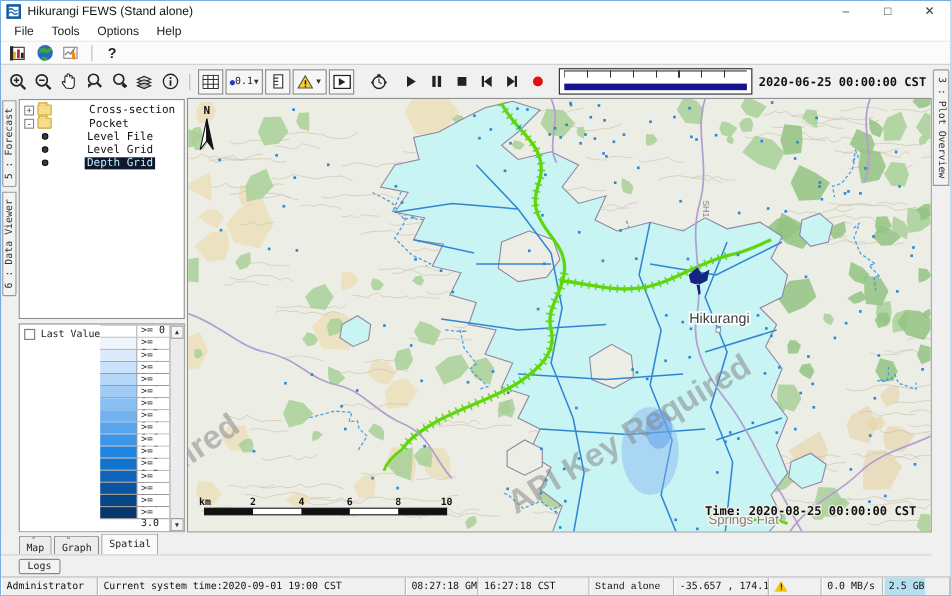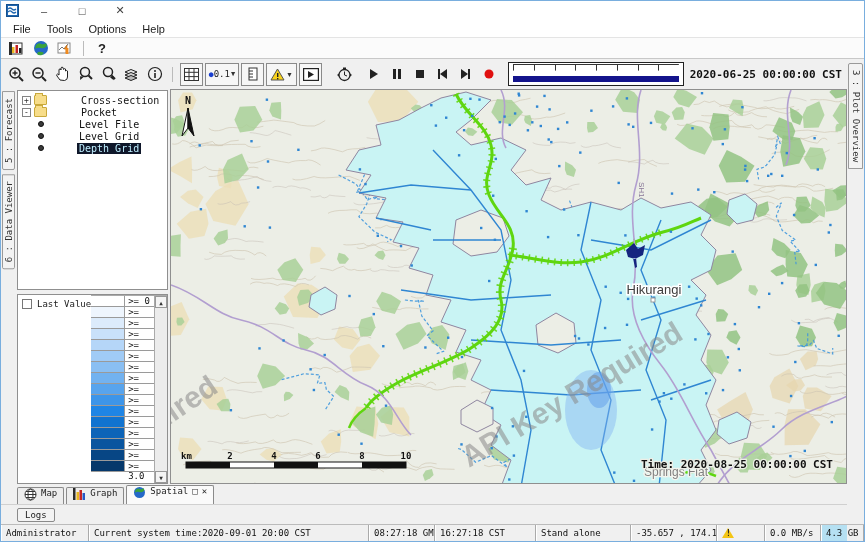--- a/index.html
+++ b/index.html
@@ -68,21 +68,21 @@
   .lrow { display:flex; height:11px; border-bottom:1px solid #9a9a9a; }
   .sw { width:34px; flex:none; border-right:1px solid #9a9a9a; }
   .ll { flex:1; padding-left:3px; line-height:10px; color:#111; background:#fff; }
   .legend-scroll { width:13px; flex:none; background:#ececec; border-left:1px solid #aaa; display:flex; flex-direction:column; justify-content:space-between; }
   .scroll-btn { height:12px; border:1px solid #999; background:#f4f4f4; font-size:6px; color:#333; display:flex; align-items:center; justify-content:center; }
   
   .map-area { flex:1; min-width:0; border:1px solid #8f8f8f; background:#eceee6; overflow:hidden; position:relative; }
   .map-area svg { display:block; }
   
   .tabsrow { height:20px; flex:none; display:flex; align-items:flex-end; padding-left:16px; gap:2px; background:#f0f0f0; }
-  .btab { border:1px solid #8a8a8a; border-bottom:none; border-radius:2px 2px 0 0; background:#ededed; height:17px; display:flex; align-items:flex-start; padding:0 6px; gap:4px; font-family:"DejaVu Sans Mono",monospace; font-size:9px; color:#222; }
+  .btab { border:1px solid #8a8a8a; border-bottom:none; border-radius:2px 2px 0 0; background:#ededed; height:17px; display:flex; align-items:flex-start; padding:0 6px; gap:4px; font-family:"DejaVu Sans Mono",monospace; font-size:9px; color:#222;flex-direction:column; }
   .btab.active { background:#fafafa; height:19px; }
   .btab .mini { font-size:9px; color:#333; font-weight:bold; }
   .logsrow { height:20px; flex:none; display:flex; align-items:center; padding-left:16px; background:#f0f0f0; border-top:1px solid #d0d0d0; }
   .logs-btn { border:1px solid #8a8a8a; background:#f3f3f3; border-radius:2px; font-family:"DejaVu Sans Mono",monospace; font-size:9px; padding:1px 7px; color:#222; }
   
   .statusbar { height:17px; flex:none; display:flex; font-family:"DejaVu Sans Mono",monospace; font-size:9px; color:#111; background:#f0f0f0; border-top:1px solid #bbb;text-align:right; }
   .scell { border-right:1px solid #aaa; border-left:1px solid #fff; display:flex; align-items:center; padding:0 4px; white-space:nowrap; overflow:hidden; }
   .gb-cell { position:relative; }
   .gb-fill { position:absolute; left:0; top:0; bottom:0; width:62%; background:#b5e0f2; }
   .gb-text { position:relative; }
@@ -95,20 +95,21 @@
 <div id="window">
 
   <div class="titlebar">
     <div class="app-icon">
       <svg width="9" height="9" viewBox="0 0 9 9">
           <rect x="0" y="0" width="9" height="9" fill="#fff"></rect>
           <path d="M0,3 q2,-2 4,0 t4,0" stroke="#1f66b0" fill="none" stroke-width="1.2"></path>
           <path d="M0,6 q2,-2 4,0 t4,0" stroke="#1f66b0" fill="none" stroke-width="1.2"></path>
         </svg>
     </div>
+    <div class="title-text">Hikurangi FEWS  (Stand alone)</div>
     <div class="win-controls">
       <div class="win-btn">–</div>
       <div class="win-btn">□</div>
       <div class="win-btn">✕</div>
     </div>
   </div>
 
   <div class="menubar">
     <span class="menu-item">File</span>
     <span class="menu-item">Tools</span>
@@ -956,27 +957,27 @@
       </div>
     </div>
 
     <div class="right-strip">
       <div class="vtab vtab-right">3 : Plot Overview</div>
     </div>
   </div>
 
   <div class="statusbar">
     <div class="scell" style="width:88px;">Administrator</div>
-    <div class="scell" style="width:280px;">Current system time:2020-09-01 20:00 CST</div>
+    <div class="scell" style="width:280px;">Current system time:2020-09-01 19:00 CST</div>
     <div class="scell" style="width:66px;">08:27:18 GMT</div>
     <div class="scell" style="width:101px;">16:27:18 CST</div>
-    <div class="scell" style="width:95px;">Stand alone</div>
+    <div class="scell" style="width:77px;font-family:Liberation Mono, monospace;">Stand alone</div>
     <div class="scell" style="width:86px;">-35.657 , 174.199</div>
     <div class="scell" style="width:48px;">
         <span class="warn-tri"></span>
       </div>
     <div class="scell" style="width:56px;">0.0 MB/s</div>
     <div class="scell gb-cell" style="flex:1;">
       <span class="gb-fill"></span>
-      <span class="gb-text">4.3 GB</span>
+      <span class="gb-text">2.5 GB</span>
     </div>
   </div>
 </div>
 
 </body></html>

